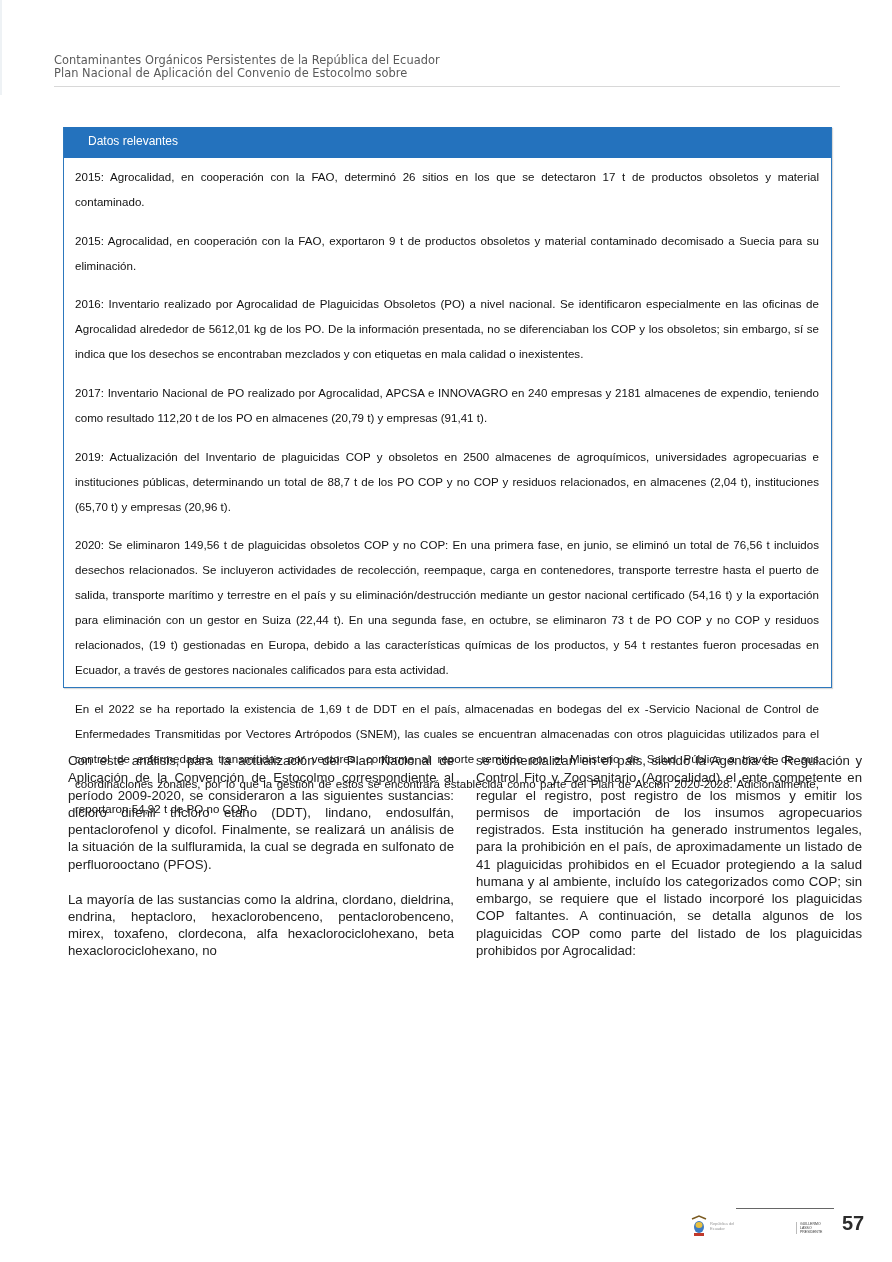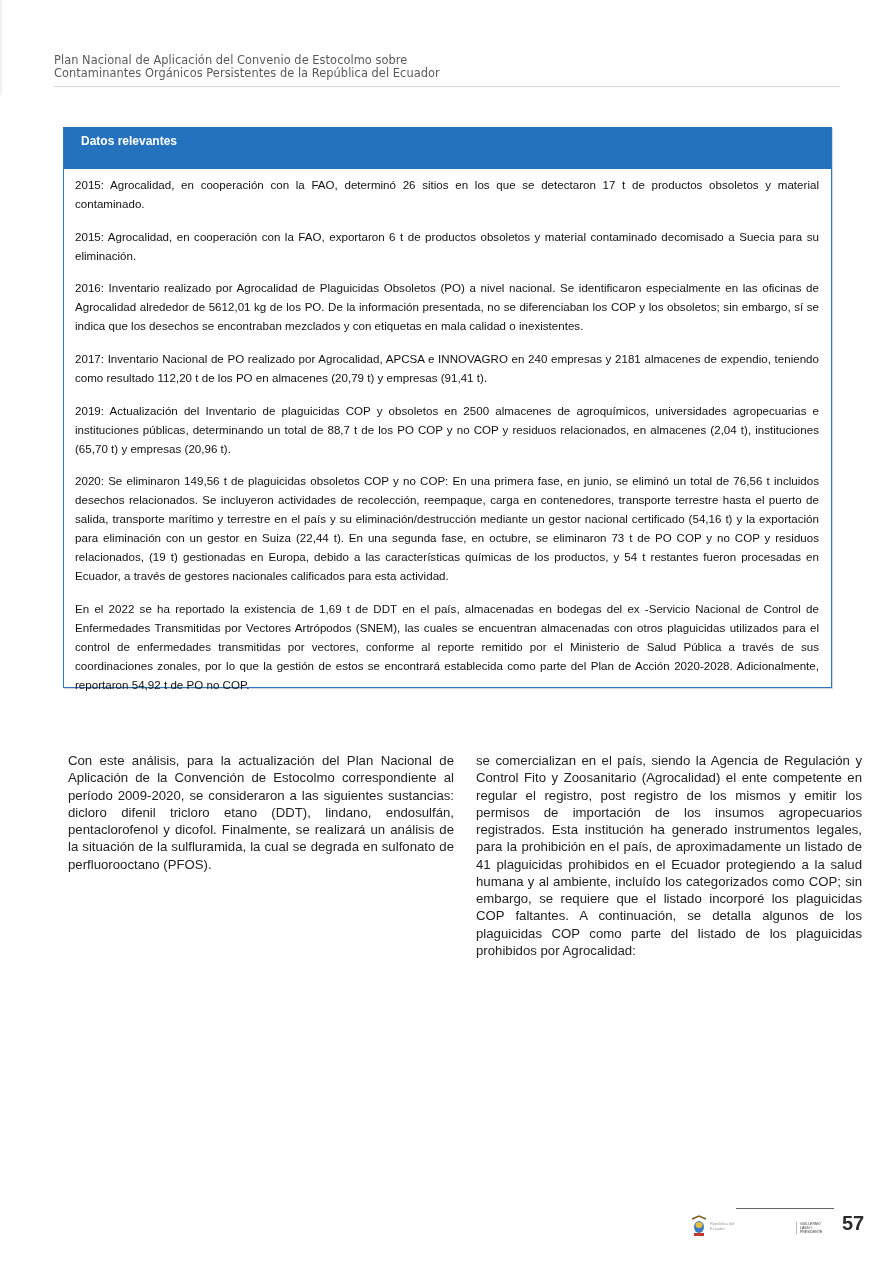--- a/index.html
+++ b/index.html
@@ -2,62 +2,63 @@
 <html><head>
 <meta charset="utf-8">
 <style>
   html, body { margin: 0; padding: 0; }
   body { width: 892px; height: 1262px; background: #ffffff; position: relative; overflow: hidden; font-family: "Liberation Sans", sans-serif; }
   .left-edge { position: absolute; left: 0; top: 0; width: 2px; height: 95px; background: #eef2f5; }
   .header { position: absolute; left: 54px; top: 54px; width: 786px; }
   .header .t { font-family: "DejaVu Sans", sans-serif; font-size: 11.4px; line-height: 12.5px; color: #5a5a5a; letter-spacing: 0.05px; }
   .header-rule { position: absolute; left: 54px; top: 86px; width: 786px; height: 1px; background: #d8d8d8; }
   .box { position: absolute; left: 63px; top: 127px; width: 767px; height: 560px; border: 1px solid #2d78bd; border-top: none; box-shadow: 1px 1px 1px rgba(0,0,0,0.15); background: #fff; }
-  .box-head { background: #2472bd; height: 42px; color: #ffffff; font-size: 12px; line-height: 28px; padding-left: 17px; font-weight: bold; }
+  .box-head { background: #2472bd; height: 31px; color: #ffffff; font-size: 12px; line-height: 28px; padding-left: 24px; }
   .box-body { padding: 7px 12px 0 11px; font-family: "Liberation Sans", sans-serif; }
-  .box-body p { margin: 0 0 13.7px 0; font-size: 11.55px; line-height: 19px; color: #111; text-align: justify; letter-spacing: 0.02px; }
+  .box-body p { margin: 0 0 13.7px 0; font-size: 11.55px; line-height: 25px; color: #111; text-align: justify; letter-spacing: 0.02px; }
   .col { position: absolute; top: 752px; width: 386px; }
   .col.left { left: 68px; }
   .col.right { left: 476px; }
   .col p { margin: 0 0 17.8px 0; font-size: 13.2px; line-height: 17.25px; color: #222; text-align: justify; }
   .footer-rule { position: absolute; left: 736px; top: 1208px; width: 98px; height: 1px; background: #666; }
   .shield { position: absolute; left: 690px; top: 1215px; width: 18px; height: 22px; }
   .rep-text { position: absolute; left: 710px; top: 1221px; font-size: 4px; line-height: 5px; color: #999; width: 30px; }
   .gob { position: absolute; left: 746px; top: 1272px; font-size: 9px; line-height: 9px; font-weight: bold; color: #2a3a6a; }
   .gob .small-flag { position: absolute; left: 2px; top: -6px; font-size: 5px; color: #d4a020; }
   .gob .l2 { font-size: 13px; }
   .pres { position: absolute; left: 796px; top: 1222px; font-size: 3.5px; line-height: 4px; color: #333; border-left: 1px solid #bbb; padding-left: 3px; width: 26px; }
   .pagenum { position: absolute; left: 842px; top: 1212px; font-size: 20px; font-weight: bold; color: #2b2b2b; }
 </style>
 </head>
 <body>
 
 <div class="left-edge"></div>
 
 <div class="header">
+  <div class="t">Contaminantes Orgánicos Persistentes de la República del Ecuador</div>
   <div class="t">Plan Nacional de Aplicación del Convenio de Estocolmo sobre</div>
-  <div class="t">Contaminantes Orgánicos Persistentes de la República del Ecuador</div>
 </div>
 <div class="header-rule"></div>
 
 <div class="box">
   <div class="box-head">Datos relevantes</div>
   <div class="box-body">
     <p>2015: Agrocalidad, en cooperación con la FAO, determinó 26 sitios en los que se detectaron 17 t de productos obsoletos y material contaminado.</p>
-    <p>2015: Agrocalidad, en cooperación con la FAO, exportaron 6 t de productos obsoletos y material contaminado decomisado a Suecia para su eliminación.</p>
+    <p>2015: Agrocalidad, en cooperación con la FAO, exportaron 9 t de productos obsoletos y material contaminado decomisado a Suecia para su eliminación.</p>
     <p>2016: Inventario realizado por Agrocalidad de Plaguicidas Obsoletos (PO) a nivel nacional. Se identificaron especialmente en las oficinas de Agrocalidad alrededor de 5612,01 kg de los PO. De la información presentada, no se diferenciaban los COP y los obsoletos; sin embargo, sí se indica que los desechos se encontraban mezclados y con etiquetas en mala calidad o inexistentes.</p>
     <p>2017: Inventario Nacional de PO realizado por Agrocalidad, APCSA e INNOVAGRO en 240 empresas y 2181 almacenes de expendio, teniendo como resultado 112,20 t de los PO en almacenes (20,79 t) y empresas (91,41 t).</p>
     <p>2019: Actualización del Inventario de plaguicidas COP y obsoletos en 2500 almacenes de agroquímicos, universidades agropecuarias e instituciones públicas, determinando un total de 88,7 t de los PO COP y no COP y residuos relacionados, en almacenes (2,04 t), instituciones (65,70 t) y empresas (20,96 t).</p>
     <p>2020: Se eliminaron 149,56 t de plaguicidas obsoletos COP y no COP: En una primera fase, en junio, se eliminó un total de 76,56 t incluidos desechos relacionados. Se incluyeron actividades de recolección, reempaque, carga en contenedores, transporte terrestre hasta el puerto de salida, transporte marítimo y terrestre en el país y su eliminación/destrucción mediante un gestor nacional certificado (54,16 t) y la exportación para eliminación con un gestor en Suiza (22,44 t). En una segunda fase, en octubre, se eliminaron 73 t de PO COP y no COP y residuos relacionados, (19 t) gestionadas en Europa, debido a las características químicas de los productos, y 54 t restantes fueron procesadas en Ecuador, a través de gestores nacionales calificados para esta actividad.</p>
     <p>En el 2022 se ha reportado la existencia de 1,69 t de DDT en el país, almacenadas en bodegas del ex -Servicio Nacional de Control de Enfermedades Transmitidas por Vectores Artrópodos (SNEM), las cuales se encuentran almacenadas con otros plaguicidas utilizados para el control de enfermedades transmitidas por vectores, conforme al reporte remitido por el Ministerio de Salud Pública a través de sus coordinaciones zonales, por lo que la gestión de estos se encontrará establecida como parte del Plan de Acción 2020-2028. Adicionalmente, reportaron 54,92 t de PO no COP.</p>
   </div>
 </div>
 
 <div class="col left">
   <p>Con este análisis, para la actualización del Plan Nacional de Aplicación de la Convención de Estocolmo correspondiente al período 2009-2020, se consideraron a las siguientes sustancias: dicloro difenil tricloro etano (DDT), lindano, endosulfán, pentaclorofenol y dicofol. Finalmente, se realizará un análisis de la situación de la sulfluramida, la cual se degrada en sulfonato de perfluorooctano (PFOS).</p>
+  <p>La mayoría de las sustancias como la aldrina, clordano, dieldrina, endrina, heptacloro, hexaclorobenceno, pentaclorobenceno, mirex, toxafeno, clordecona, alfa hexaclorociclohexano, beta hexaclorociclohexano, no</p>
 </div>
 <div class="col right">
   <p>se comercializan en el país, siendo la Agencia de Regulación y Control Fito y Zoosanitario (Agrocalidad) el ente competente en regular el registro, post registro de los mismos y emitir los permisos de importación de los insumos agropecuarios registrados. Esta institución ha generado instrumentos legales, para la prohibición en el país, de aproximadamente un listado de 41 plaguicidas prohibidos en el Ecuador protegiendo a la salud humana y al ambiente, incluído los categorizados como COP; sin embargo, se requiere que el listado incorporé los plaguicidas COP faltantes. A continuación, se detalla algunos de los plaguicidas COP como parte del listado de los plaguicidas prohibidos por Agrocalidad:</p>
 </div>
 
 <div class="footer-rule"></div>
 <svg class="shield" viewBox="0 0 18 22">
   <path d="M2 4 L9 1 L16 4" stroke="#7a5a20" stroke-width="1.5" fill="none"></path>
   <ellipse cx="9" cy="12" rx="5" ry="6" fill="#3d7ac0"></ellipse>
   <ellipse cx="9" cy="10" rx="3.5" ry="3" fill="#e8c040"></ellipse>

